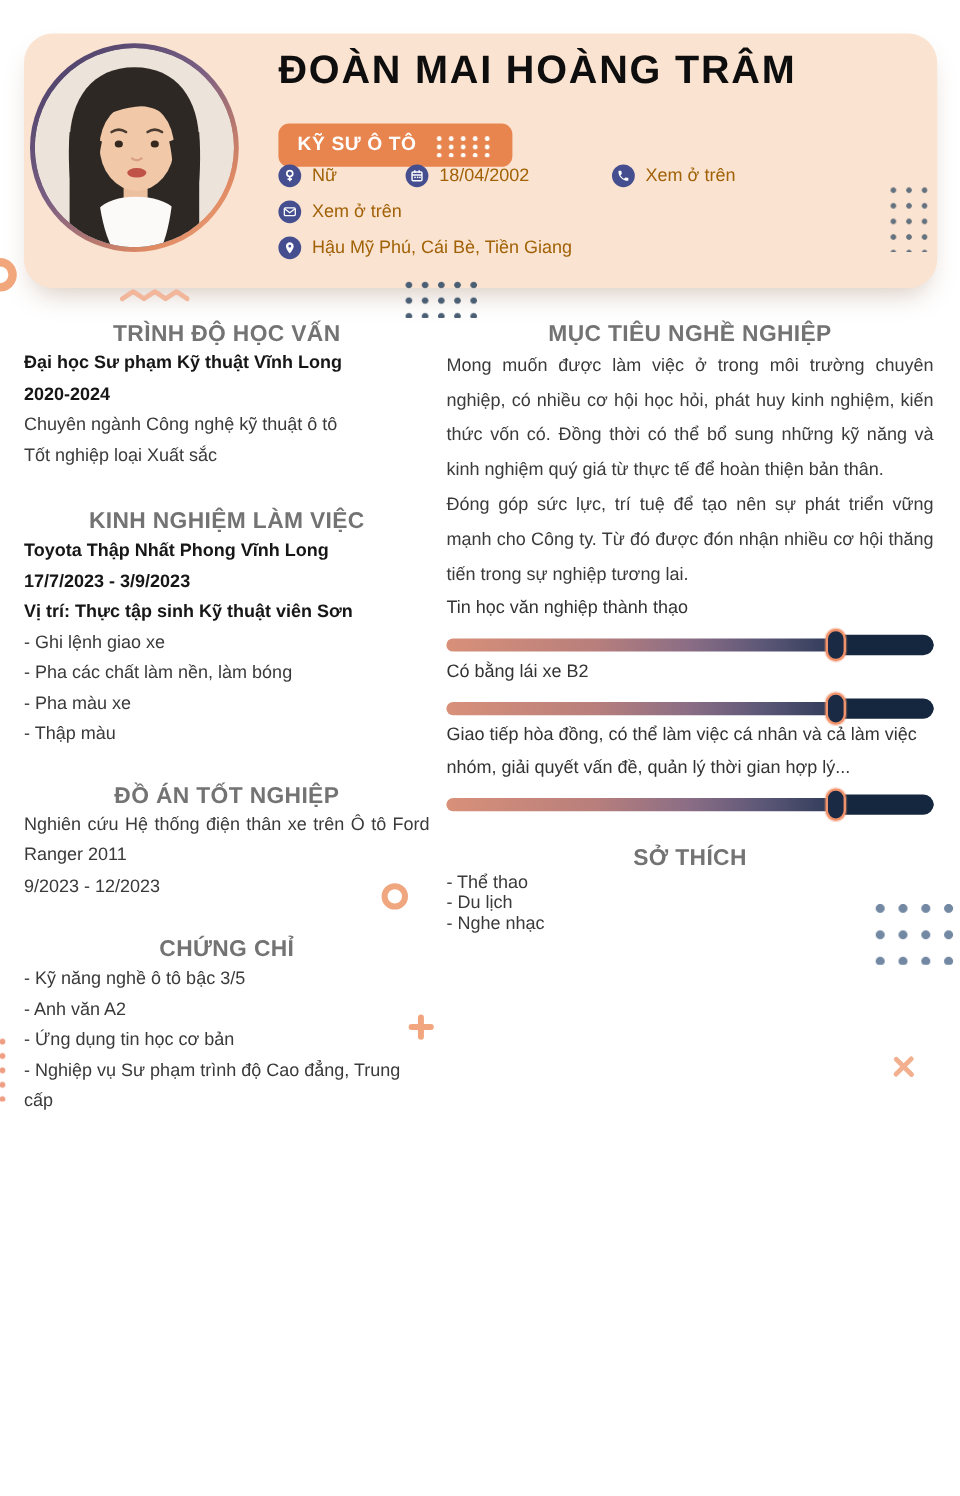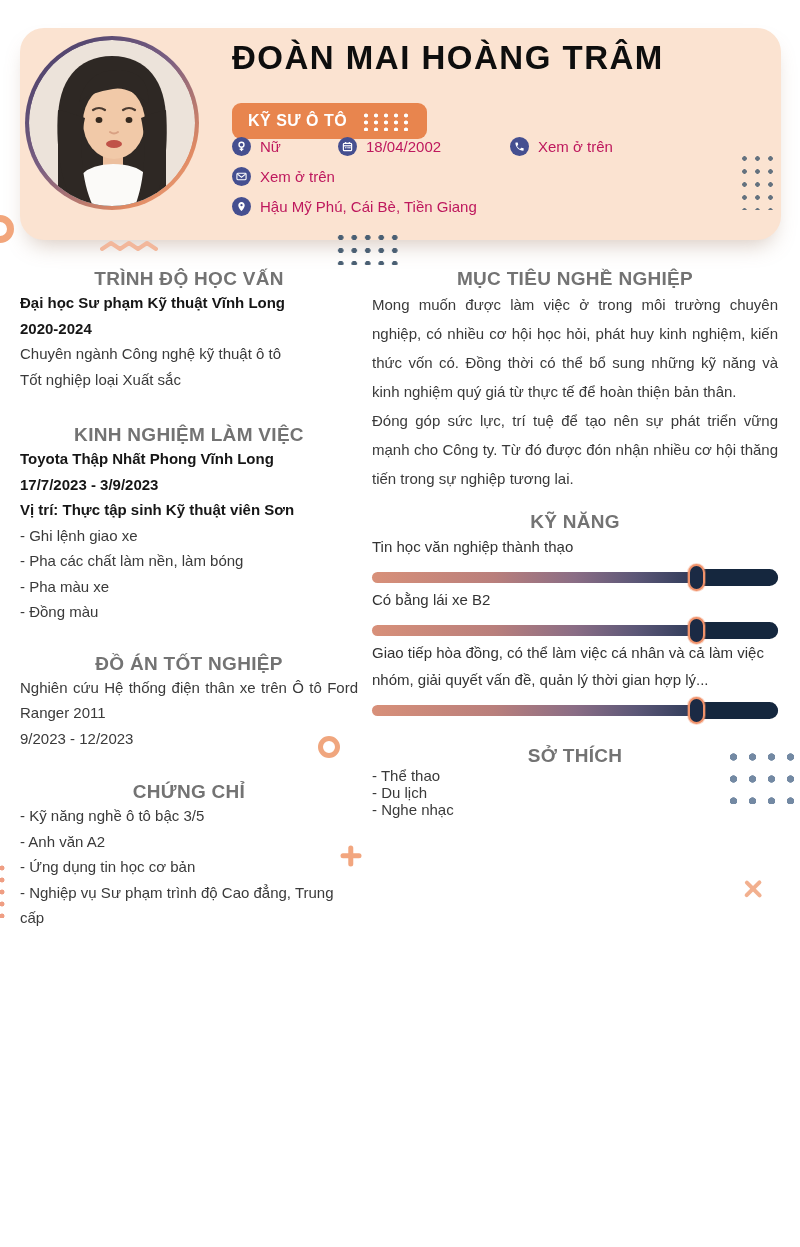--- a/index.html
+++ b/index.html
@@ -14,21 +14,21 @@
               padding:4px;box-sizing:border-box;}
   .photo-ring svg{display:block;width:166px;height:166px;border-radius:50%;}
   .name{position:absolute;left:212px;top:10px;margin:0;font-size:33px;line-height:40px;font-weight:700;
         letter-spacing:1.5px;color:#0e0e0e;white-space:nowrap;}
   .badge{position:absolute;left:212px;top:75px;height:36px;min-width:156px;background:#e8854e;border-radius:9px;
          display:flex;align-items:center;padding:0 16px;gap:14px;}
   .badge .jt{color:#fff;font-weight:700;font-size:16px;letter-spacing:.5px;white-space:nowrap;}
   .badge-dots{width:50px;height:20px;
       background-image:radial-gradient(circle,#ffffff 1.7px,transparent 2.3px);
       background-size:10px 7px;background-position:0 1px;}
-  .contact{position:absolute;display:flex;align-items:center;gap:9px;font-size:15px;color:#be185d;white-space:nowrap;}
+  .contact{position:absolute;display:flex;align-items:center;gap:9px;font-size:15px;color:#a16207;white-space:nowrap;}
   .cicon{width:19px;height:19px;border-radius:50%;background:#454f90;display:flex;align-items:center;justify-content:center;flex:0 0 19px;}
   .cicon svg{display:block;}
   .c-gender{left:212px;top:109px;}
   .c-birthday{left:318px;top:109px;}
   .c-phone{left:490px;top:109px;}
   .c-mail{left:212px;top:139px;}
   .c-address{left:212px;top:169px;}
   .hdr-dots{position:absolute;left:716px;top:122px;width:37px;height:60px;
       background-image:radial-gradient(circle,#64727f 2px,transparent 2.6px);
       background-size:13px 13px;background-position:2px 2px;}
@@ -235,39 +235,38 @@
     <p>Chuyên ngành Công nghệ kỹ thuật ô tô</p>
     <p>Tốt nghiệp loại Xuất sắc</p>
 
     <h2 class="exp-title">KINH NGHIỆM LÀM VIỆC</h2>
     <p class="b exp-company">Toyota Thập Nhất Phong Vĩnh Long</p>
     <p class="b">17/7/2023 - 3/9/2023</p>
     <p class="b">Vị trí: Thực tập sinh Kỹ thuật viên Sơn</p>
     <p>- Ghi lệnh giao xe</p>
     <p>- Pha các chất làm nền, làm bóng</p>
     <p>- Pha màu xe</p>
-    <p>- Đồng màu</p>
+    <p>- Thập màu</p>
 
     <h2 class="proj-title">ĐỒ ÁN TỐT NGHIỆP</h2>
     <p class="proj-desc">Nghiên cứu Hệ thống điện thân xe trên Ô tô Ford Ranger 2011</p>
     <p>9/2023 - 12/2023</p>
 
     <h2 class="cert-title">CHỨNG CHỈ</h2>
     <p class="cert-first">- Kỹ năng nghề ô tô bậc 3/5</p>
     <p>- Anh văn A2</p>
     <p>- Ứng dụng tin học cơ bản</p>
     <p>- Nghiệp vụ Sư phạm trình độ Cao đẳng, Trung cấp</p>
   </div>
 
   <div class="col-right">
     <h2 class="mt1">MỤC TIÊU NGHỀ NGHIỆP</h2>
     <p class="obj-p obj-first">Mong muốn được làm việc ở trong môi trường chuyên nghiệp, có nhiều cơ hội học hỏi, phát huy kinh nghiệm, kiến thức vốn có. Đồng thời có thể bổ sung những kỹ năng và kinh nghiệm quý giá từ thực tế để hoàn thiện bản thân.</p>
     <p class="obj-p">Đóng góp sức lực, trí tuệ để tạo nên sự phát triển vững mạnh cho Công ty. Từ đó được đón nhận nhiều cơ hội thăng tiến trong sự nghiệp tương lai.</p>
 
-    <h2 class="skills-title">KỸ NĂNG</h2>
 
     <div class="skill">
       <p class="skill-label">Tin học văn nghiệp thành thạo</p>
       <div class="skill-bar">
         <div class="bar-track"></div>
         <div class="bar-right at-level" style="left: 80%;"></div>
         <div class="bar-thumb at-level" style="left: 80%;"></div>
       </div>
     </div>
 

